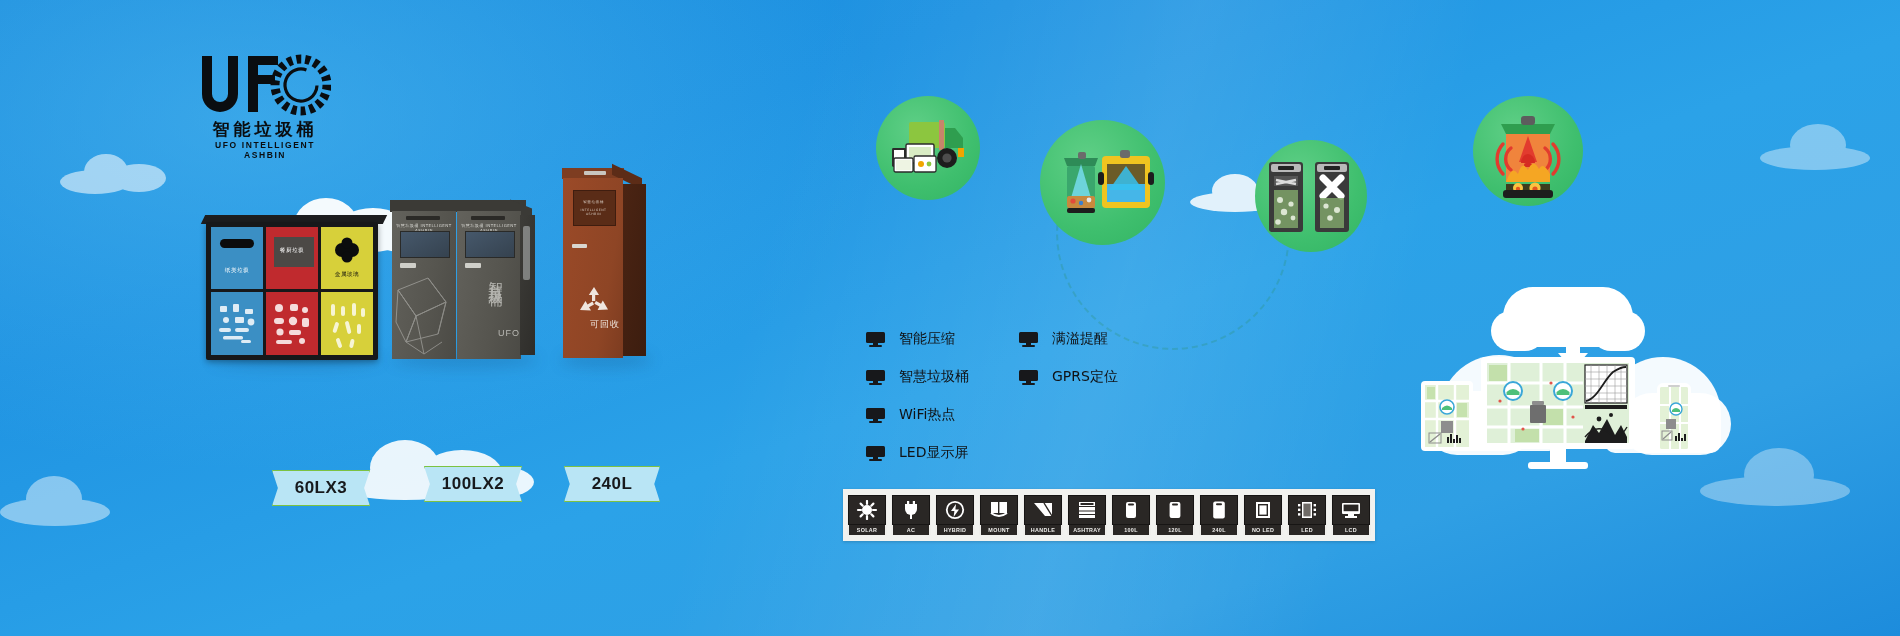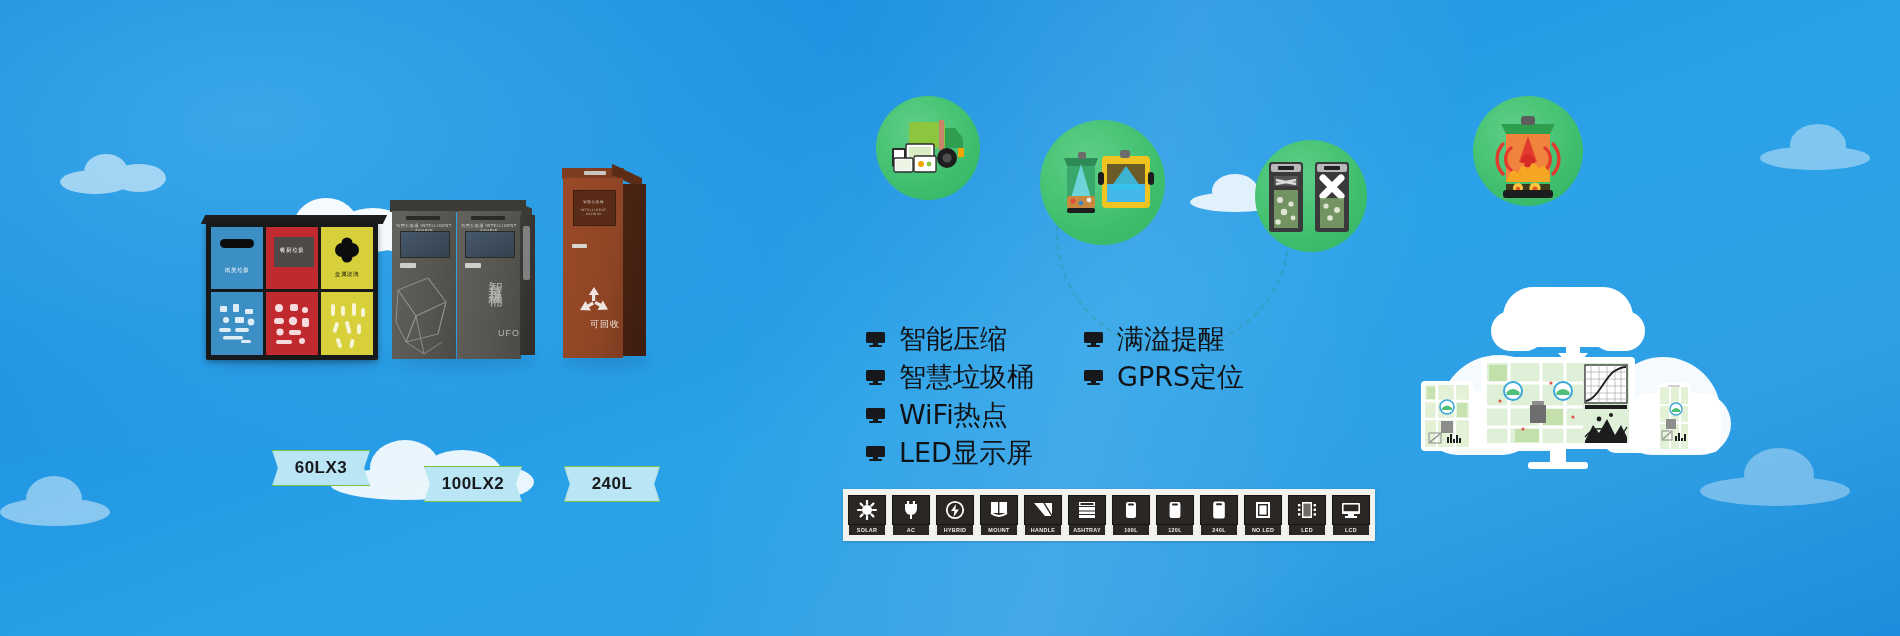--- a/index.html
+++ b/index.html
@@ -73,21 +73,21 @@
   .dashline{position:absolute;border:2px dashed rgba(40,140,80,.45);border-radius:50%;}
 
   
   #features{position:absolute;left:866px;top:324px;display:flex;gap:50px;}
   .fcol{display:flex;flex-direction:column;gap:8px;}
   .frow{display:flex;align-items:center;gap:14px;height:30px;}
   .mon{width:19px;height:15px;position:relative;flex:0 0 19px;}
   .mon .scr{position:absolute;left:0;top:0;width:19px;height:11px;background:#17181b;border-radius:1.5px;}
   .mon .nk{position:absolute;left:7px;top:11px;width:5px;height:2px;background:#17181b;}
   .mon .bs{position:absolute;left:3px;top:13px;width:13px;height:2px;background:#17181b;border-radius:1px;}
-  .ftxt{font-size:27px;color:#101215;font-family:"DejaVu Sans",sans-serif;white-space:nowrap;}
+  .ftxt{font-size:14px;color:#101215;font-family:"DejaVu Sans",sans-serif;white-space:nowrap;}
 
   
   #strip{position:absolute;left:843px;top:489px;height:46px;background:#f2f2ef;
      display:flex;align-items:center;padding:3px 4px;gap:4px;
      box-shadow:0 1px 3px rgba(0,0,0,.18);}
   .sicon{width:40px;height:40px;background:#efeeeb;display:flex;flex-direction:column;
      align-items:center;}
   .sicon .box{width:36px;height:28px;background:#2a2725;border:1px solid #171514;
      display:flex;align-items:center;justify-content:center;}
   .sicon .cap{width:36px;height:10px;background:#2a2725;color:#f0efed;font-size:5.4px;
@@ -143,20 +143,32 @@
   </div>
   <div class="cgrp" style="left:1760px;top:120px;width:150px;height:52px;opacity:.4">
     <div class="b" style="left:0;top:26px;width:110px;height:24px;"></div>
     <div class="b" style="left:30px;top:4px;width:56px;height:42px;"></div>
   </div>
   <div class="cgrp" style="left:1700px;top:440px;width:200px;height:70px;opacity:.35">
     <div class="b" style="left:0;top:36px;width:150px;height:30px;"></div>
     <div class="b" style="left:44px;top:8px;width:70px;height:54px;"></div>
   </div>
 
+  <div id="logo">
+    <svg width="135" height="64" viewBox="0 0 135 64">
+      <path d="M6 4 h10 v38 a8 8 0 0 0 16 0 V4 h10 v38 a18 18 0 0 1 -36 0 Z" fill="#0a0d10"></path>
+      <path d="M52 4 h30 v9 H62 v10 h17 v9 H62 v28 h-10 Z" fill="#0a0d10"></path>
+      <g fill="none" stroke="#0a0d10">
+        <circle cx="105" cy="33" r="26" stroke-width="9" stroke-dasharray="5 4"></circle>
+        <circle cx="105" cy="33" r="16" stroke-width="3.2" stroke-dasharray="72 20" transform="rotate(30 105 33)"></circle>
+      </g>
+    </svg>
+    <div class="logo-cn">智能垃圾桶</div>
+    <div class="logo-en">UFO INTELLIGENT ASHBIN</div>
+  </div>
 
   <div class="shadow" style="left:212px;top:352px;width:168px;height:16px;"></div>
   <div class="bin-wrap" id="bin3">
     <div class="top"></div>
     <div class="frame"></div>
 
     <div class="col" style="left:5px;">
       <div class="up" style="background:#3b8fc4;">
         <div class="slot" style="left:9px;top:12px;width:34px;height:9px;border-radius:5px;"></div>
         <div class="binlbl" style="top:40px;">纸类垃圾</div>
@@ -278,21 +290,21 @@
     <svg style="position:absolute;left:16px;top:118px;width:32px;height:30px;" viewBox="0 0 32 30">
       <g fill="#efe6df">
         <path d="M16 1 L21 9 L17.2 9 L17.2 15 L14 15 L14 9 L10.8 9 Z"></path>
         <path d="M2 24 L7.5 15 L9.5 18.4 L14.5 15.6 L16 18.4 L11 21.2 L13 24.6 Z"></path>
         <path d="M30 23.6 L19.6 24 L21.4 20.6 L16.4 17.8 L18 15 L23 17.8 L24.8 14.4 Z"></path>
       </g>
     </svg>
     <div class="recy" style="left:0;top:150px;">可回收</div>
   </div>
 
-  <div class="banner" style="left:272px;top:450px;width:96px;">
+  <div class="banner" style="left:272px;top:470px;width:96px;">
     <span>60LX3</span>
   </div>
   <div class="banner" style="left:424px;top:466px;width:96px;">
     <span>100LX2</span>
   </div>
   <div class="banner" style="left:564px;top:466px;width:94px;">
     <span>240L</span>
   </div>
 
   <div class="dashline" style="left:1056px;top:116px;width:230px;height:230px;clip-path:polygon(0 35%,100% 35%,100% 100%,0 100%);opacity:.5"></div>

